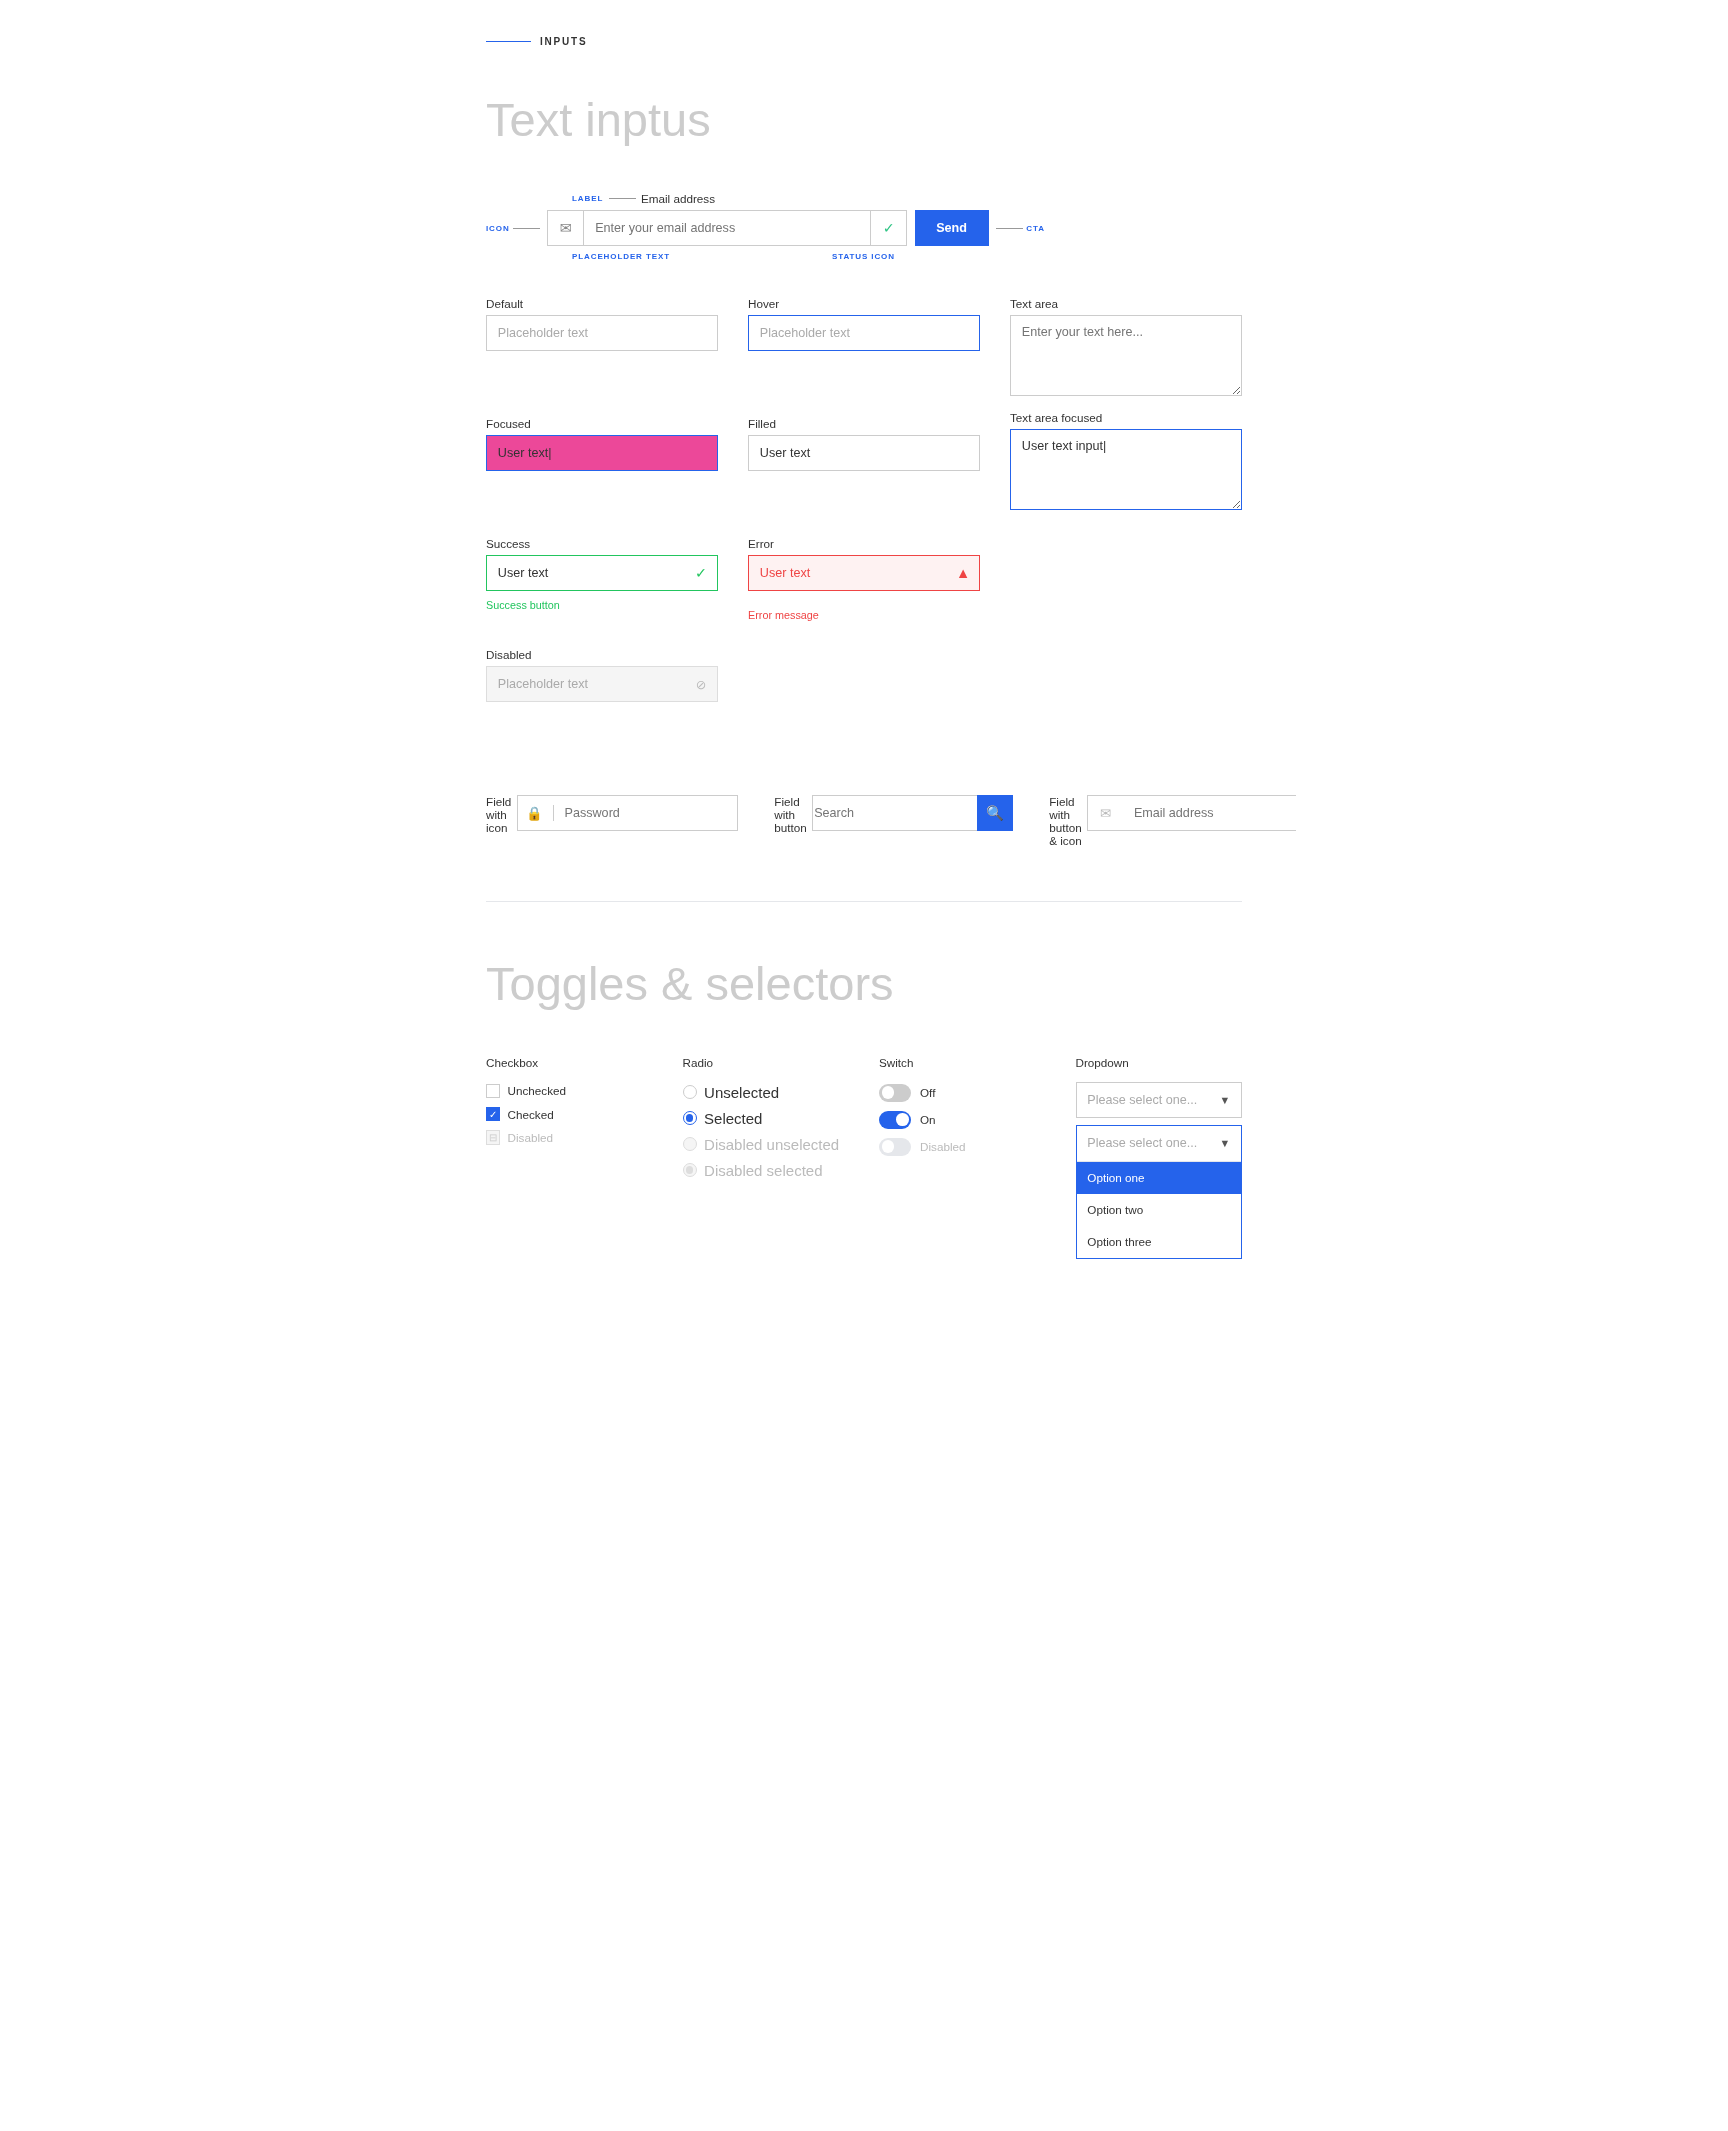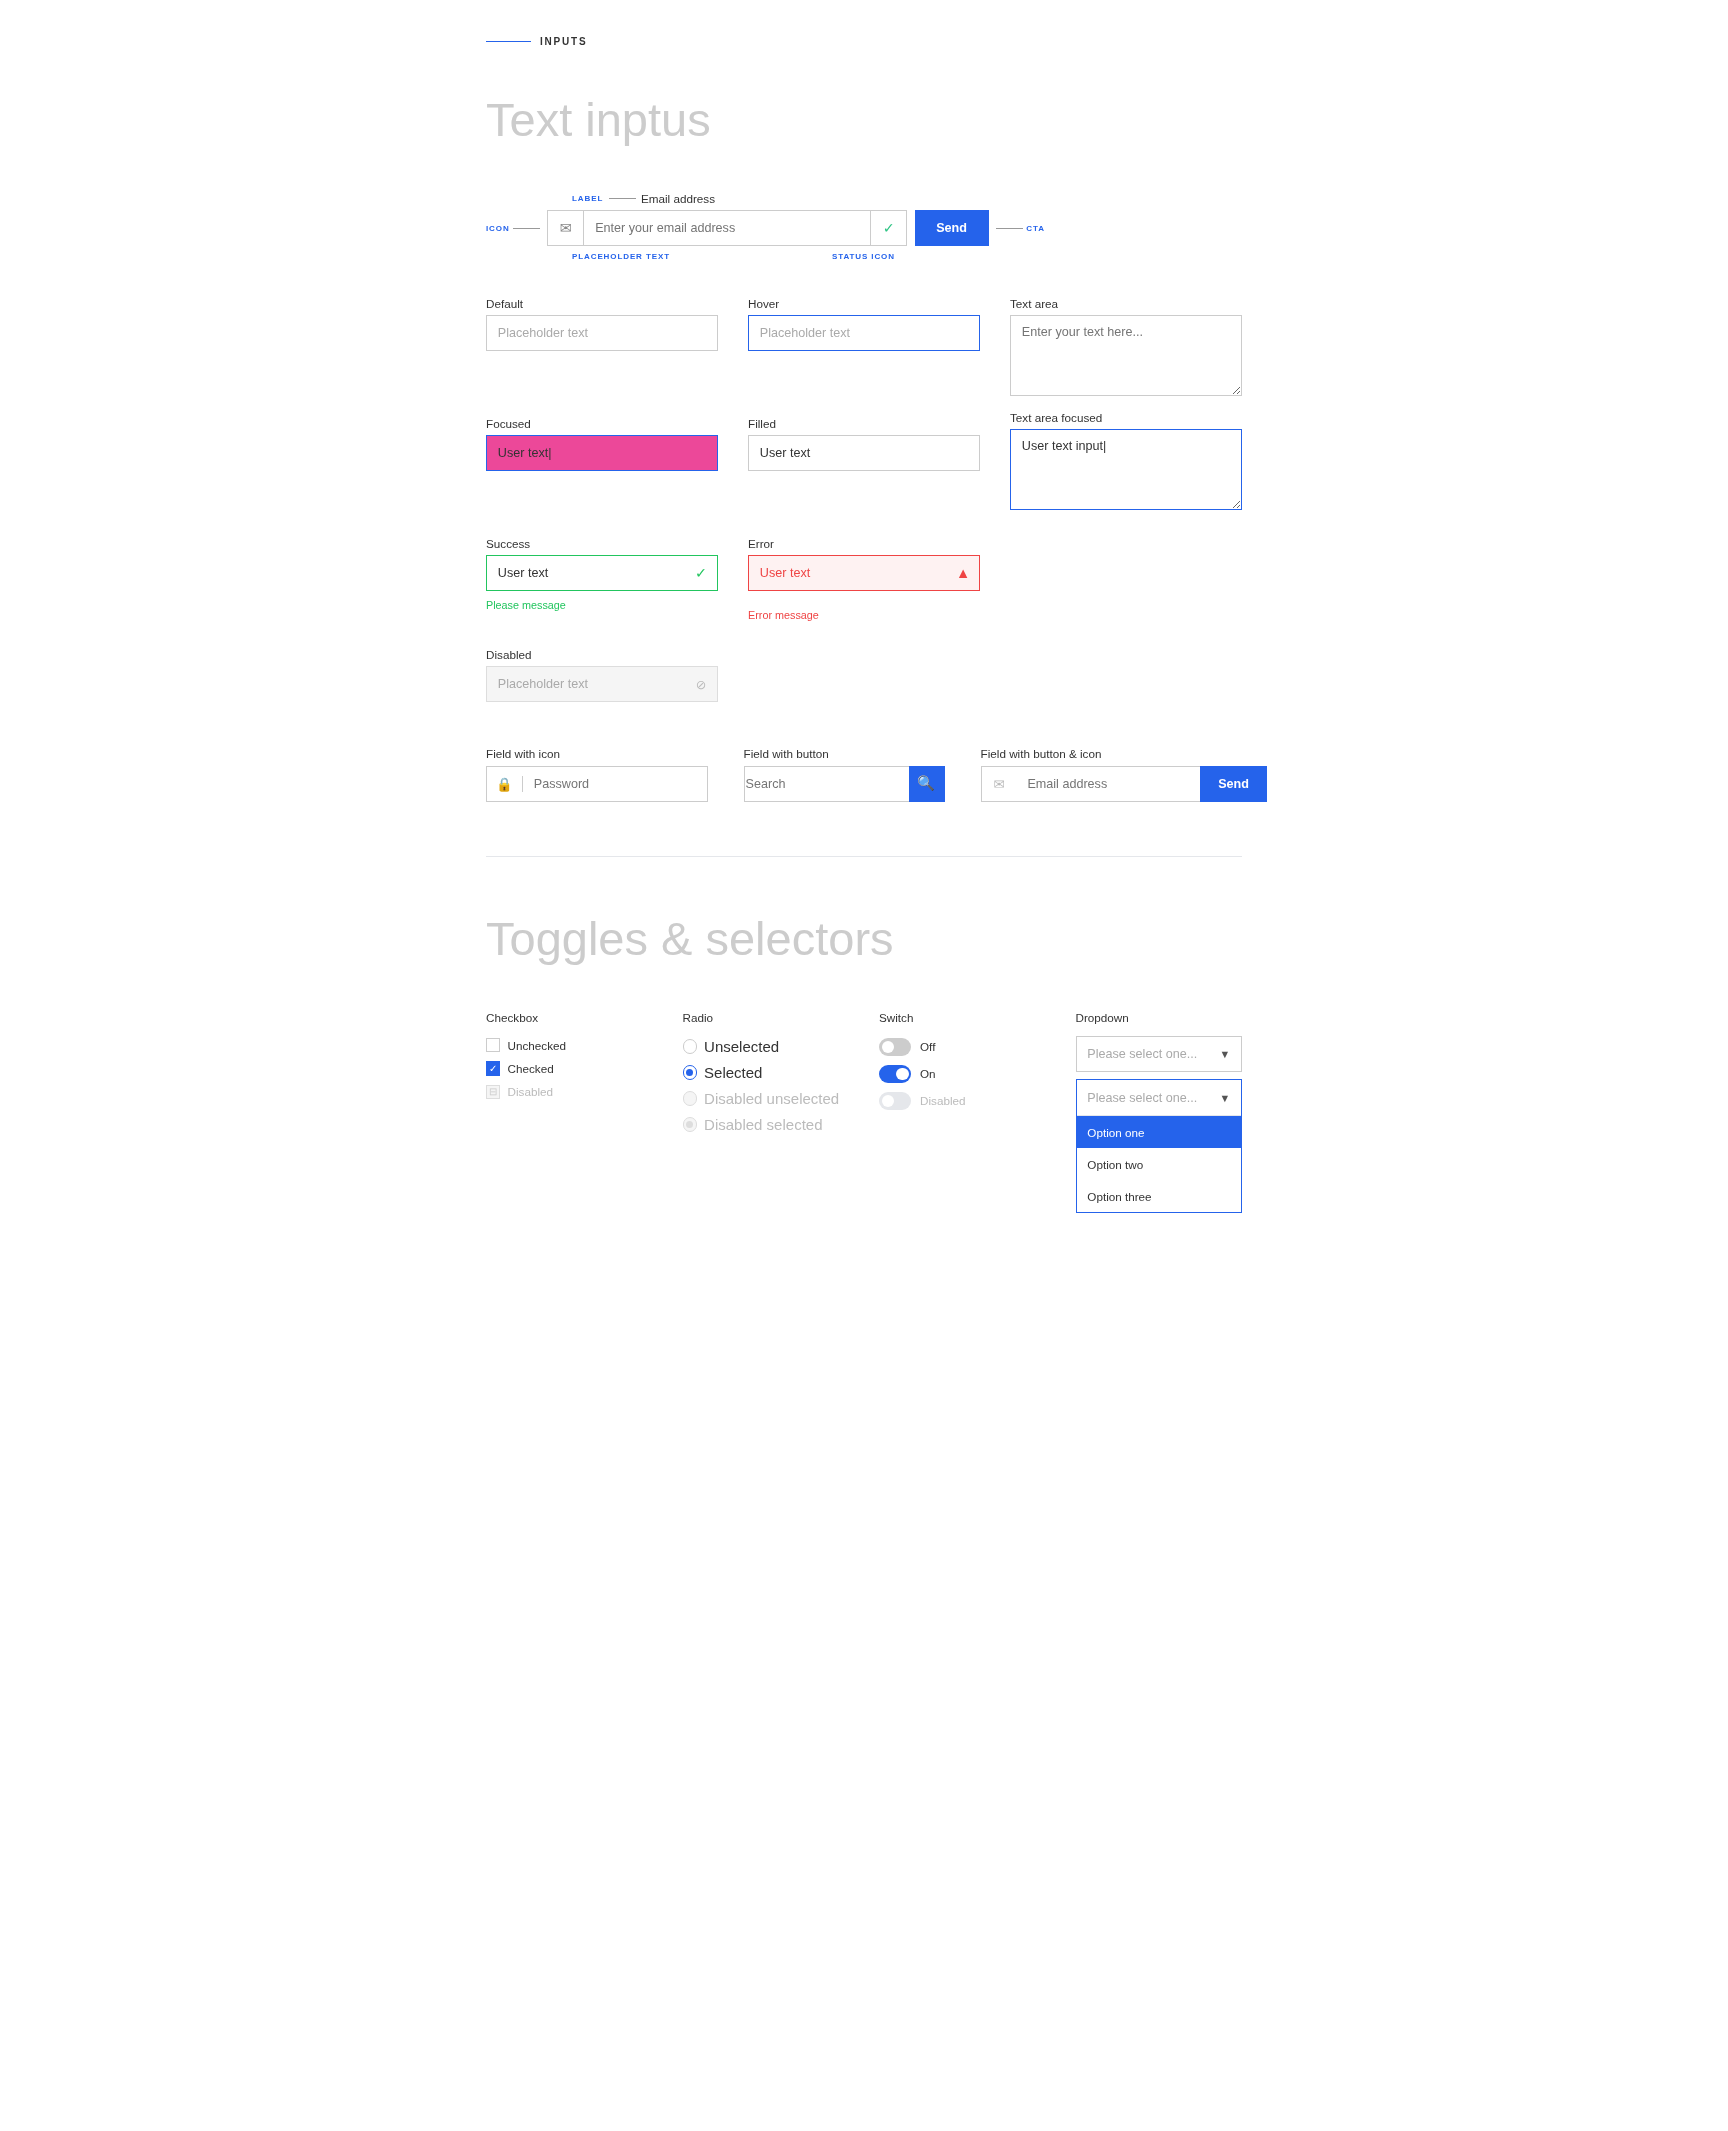--- a/index.html
+++ b/index.html
@@ -180,22 +180,23 @@
 
     
     .fields-special {
       display: grid;
       grid-template-columns: 1fr 1fr 1fr;
       gap: 27px 36px;
       margin-bottom: 54px;
     }
     .field-special-group {
       display: flex;
-      flex-direction: column;
+      flex-direction: row;
       gap: 5.4px;
+      margin-top: 48px;
     }
     .field-special-group label {
       font-size: 11.7px;
       color: #333;
     }
     .field-with-icon {
       display: flex;
       align-items: center;
       border: 0.9px solid #ccc;
       height: 36px;
@@ -578,21 +579,21 @@
       <span>User text</span>
     </div>
   </div>
 
   <div class="input-group">
     <label>Success</label>
     <div class="input-row success">
       <input type="text" value="User text" style="color: rgb(51, 51, 51);">
       <div class="status-icon success-icon">✓</div>
     </div>
-    <span class="msg-text success">Please message</span>
+    <span class="msg-text success">Success button</span>
   </div>
 
   <div class="input-group">
     <label>Error</label>
     <div class="input-row error">
       <input type="text" value="User text" style="color: rgb(239, 68, 68); background: transparent;">
       <div class="status-icon error-icon">▲</div>
     </div>
     <span class="msg-text error">Error message</span>
   </div>

